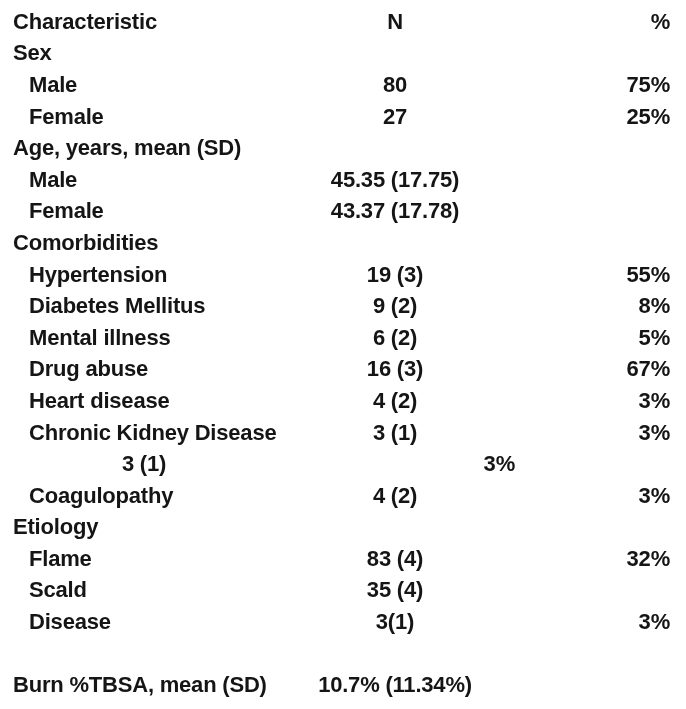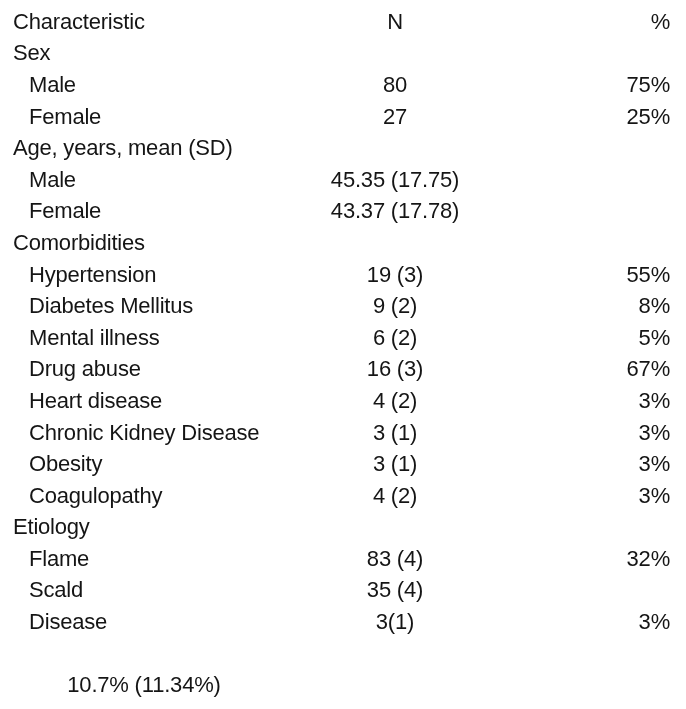--- a/index.html
+++ b/index.html
@@ -13,20 +13,21 @@
   body {
     font-family: "Liberation Sans", "DejaVu Sans", sans-serif;
     color: #151515;
     font-size: 22px;
     letter-spacing: -0.2px;
   }
   .table {
     box-sizing: border-box;
     width: 686px;
     padding: 6px 16px 0 13px;
+    font-weight: bold;
   }
   .row {
     display: grid;
     grid-template-columns: 262px 240px 155px;
     height: 31.6px;
     align-items: center;
     white-space: nowrap;
   }
   .c-label {
     text-align: left;
@@ -127,21 +128,20 @@
     <div class="c-pct">3%</div>
   </div>
 
   <div class="row indent">
     <div class="c-label">Chronic Kidney Disease</div>
     <div class="c-n">3 (1)</div>
     <div class="c-pct">3%</div>
   </div>
 
   <div class="row indent">
-    <div class="c-label">Obesity</div>
     <div class="c-n">3 (1)</div>
     <div class="c-pct">3%</div>
   </div>
 
   <div class="row indent">
     <div class="c-label">Coagulopathy</div>
     <div class="c-n">4 (2)</div>
     <div class="c-pct">3%</div>
   </div>
 
@@ -168,17 +168,18 @@
     <div class="c-pct">3%</div>
   </div>
 
   <div class="row">
     <div class="c-label"></div>
     <div class="c-n"></div>
     <div class="c-pct"></div>
   </div>
 
   <div class="row">
+    <div class="c-label">Burn %TBSA, mean (SD)</div>
     <div class="c-n">10.7% (11.34%)</div>
     <div class="c-pct"></div>
   </div>
 </div>
 </div>
 
 </body></html>

